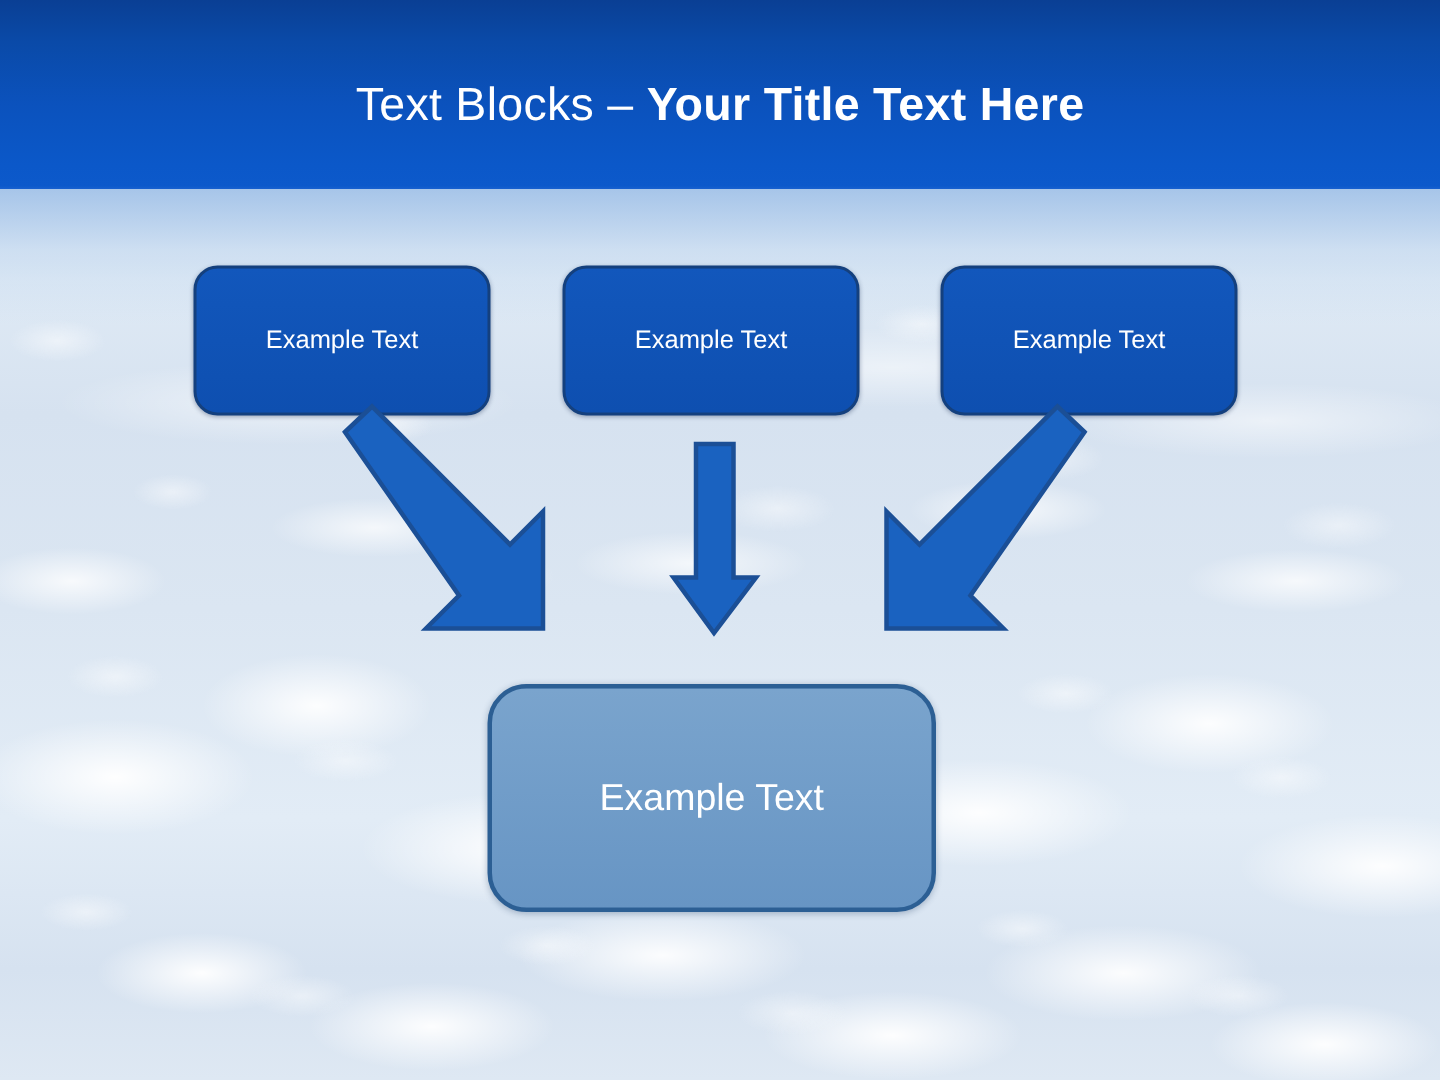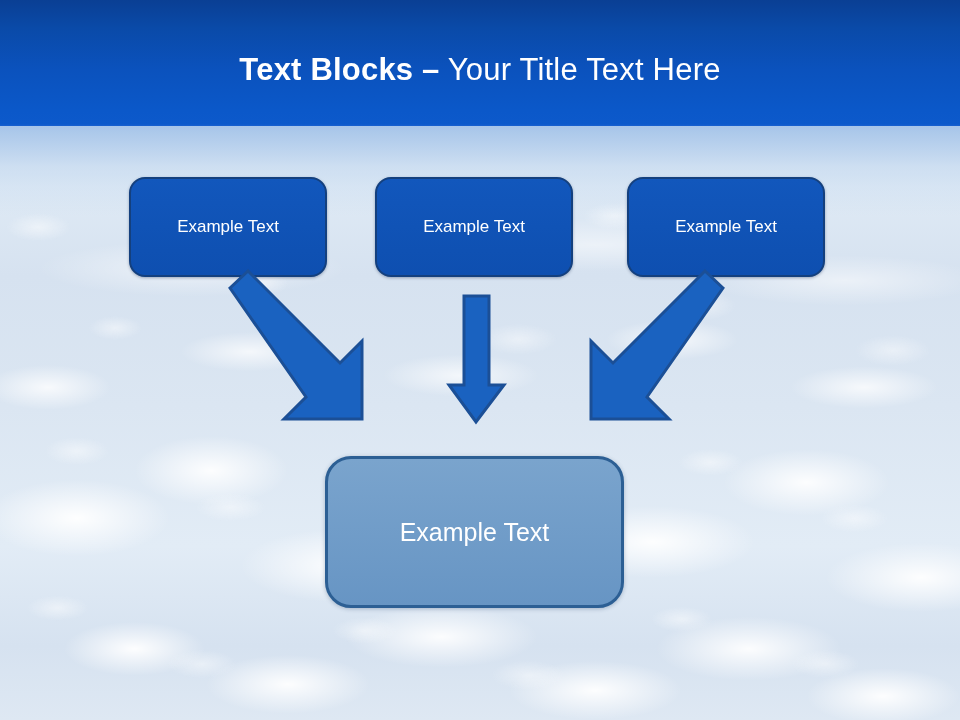--- a/index.html
+++ b/index.html
@@ -124,22 +124,22 @@
     left: 0;
     top: 50px;
     width: 960px;
     text-align: center;
     color: #ffffff;
     font-size: 31px;
     line-height: 40px;
     letter-spacing: .2px;
     white-space: nowrap;
   }
-  .title .t-strong { font-weight: bold; }
-  .title .t-light  { font-weight: normal; margin-top: 32px; }
+  .title .t-strong { font-weight: normal; }
+  .title .t-light  { font-weight: bold; margin-top: 32px; }
 
   
   .top-box {
     position: absolute;
     top: 177px;
     width: 198px;
     height: 100px;
     box-sizing: border-box;
     border: 2px solid #14407e;
     border-radius: 16px;

